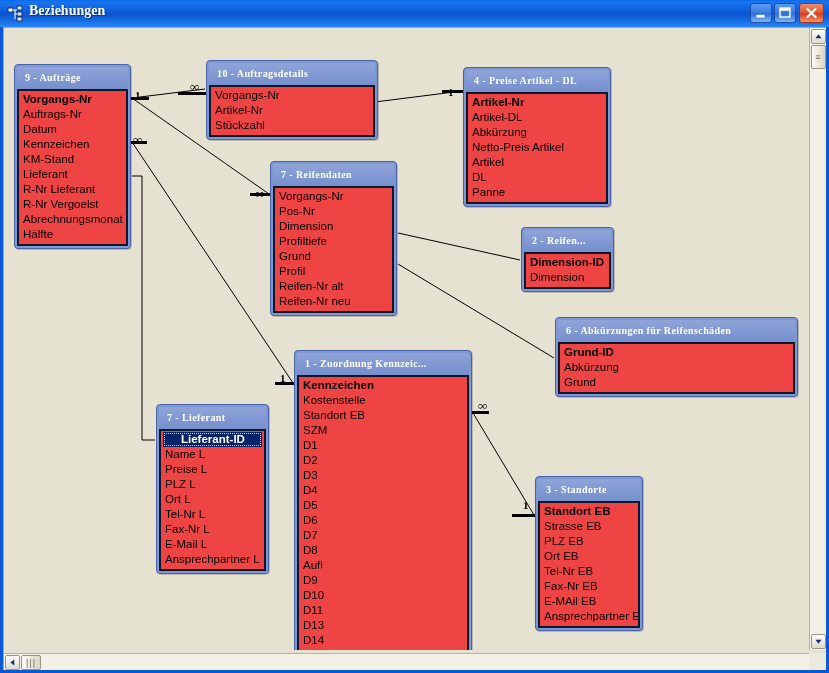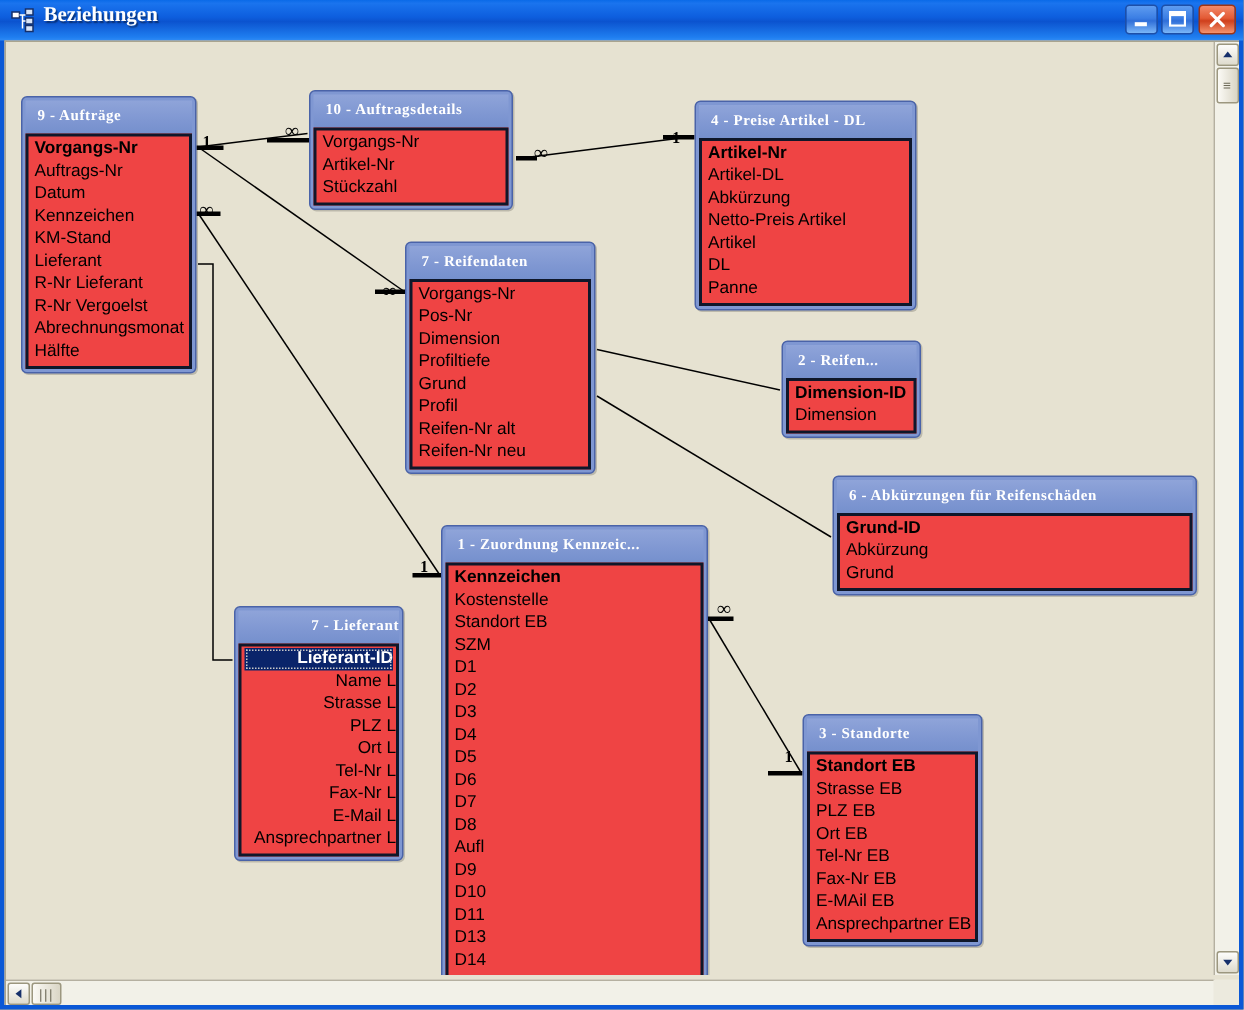--- a/index.html
+++ b/index.html
@@ -228,21 +228,21 @@
               <div class="fld">Datum</div>
               <div class="fld">Kennzeichen</div>
               <div class="fld">KM-Stand</div>
               <div class="fld">Lieferant</div>
               <div class="fld">R-Nr Lieferant</div>
               <div class="fld">R-Nr Vergoelst</div>
               <div class="fld">Abrechnungsmonat</div>
               <div class="fld">Hälfte</div>
             </div>
           </div>
-          <div class="tbl" style="left: 202px; top: 32px; width: 136px;">
+          <div class="tbl" style="left: 202px; top: 32px; width: 172px;">
             <div class="tbl-hdr">10 - Auftragsdetails</div>
             <div class="tbl-body">
               <div class="fld">Vorgangs-Nr</div>
               <div class="fld">Artikel-Nr</div>
               <div class="fld">Stückzahl</div>
             </div>
           </div>
           <div class="tbl" style="left: 459px; top: 39px; width: 148px;">
             <div class="tbl-hdr">4 - Preise Artikel - DL</div>
             <div class="tbl-body">
@@ -299,35 +299,35 @@
               <div class="fld">D7</div>
               <div class="fld">D8</div>
               <div class="fld">Aufl</div>
               <div class="fld">D9</div>
               <div class="fld">D10</div>
               <div class="fld">D11</div>
               <div class="fld">D13</div>
               <div class="fld">D14</div>
             </div>
           </div>
-          <div class="tbl" style="left: 152px; top: 376px; width: 113px; text-align: right;">
+          <div class="tbl" style="left: 152px; top: 376px; width: 113px;">
             <div class="tbl-hdr">7 - Lieferant</div>
             <div class="tbl-body">
               <div class="fld pk sel">Lieferant-ID</div>
               <div class="fld">Name L</div>
-              <div class="fld">Strasse L</div>
+              <div class="fld">Preise L</div>
               <div class="fld">PLZ L</div>
               <div class="fld">Ort L</div>
               <div class="fld">Tel-Nr L</div>
               <div class="fld">Fax-Nr L</div>
               <div class="fld">E-Mail  L</div>
               <div class="fld">Ansprechpartner L</div>
             </div>
           </div>
-          <div class="tbl" style="left: 531px; top: 448px; width: 120px;">
+          <div class="tbl" style="left: 531px; top: 448px; width: 108px;">
             <div class="tbl-hdr">3 - Standorte</div>
             <div class="tbl-body">
               <div class="fld pk">Standort EB</div>
               <div class="fld">Strasse EB</div>
               <div class="fld">PLZ EB</div>
               <div class="fld">Ort EB</div>
               <div class="fld">Tel-Nr EB</div>
               <div class="fld">Fax-Nr EB</div>
               <div class="fld">E-MAil EB</div>
               <div class="fld">Ansprechpartner EB</div>

